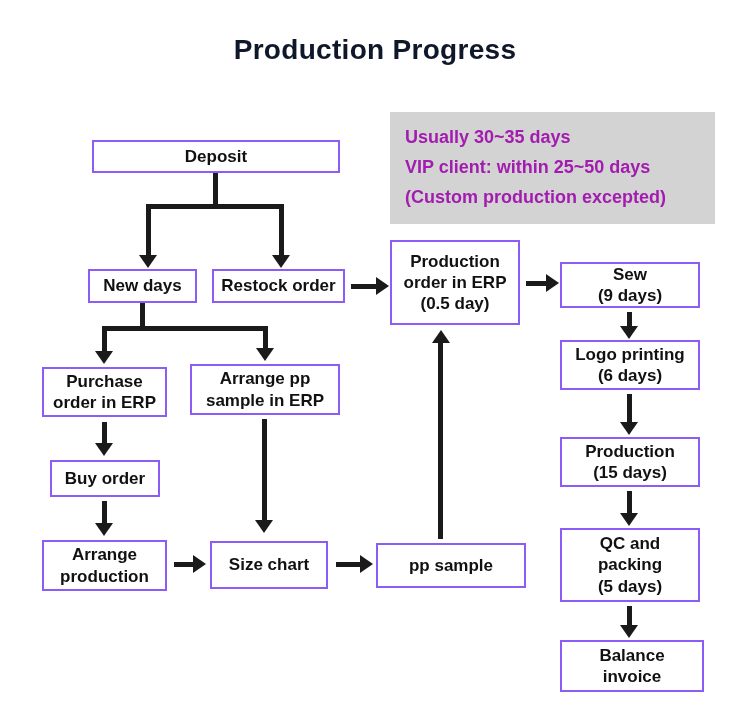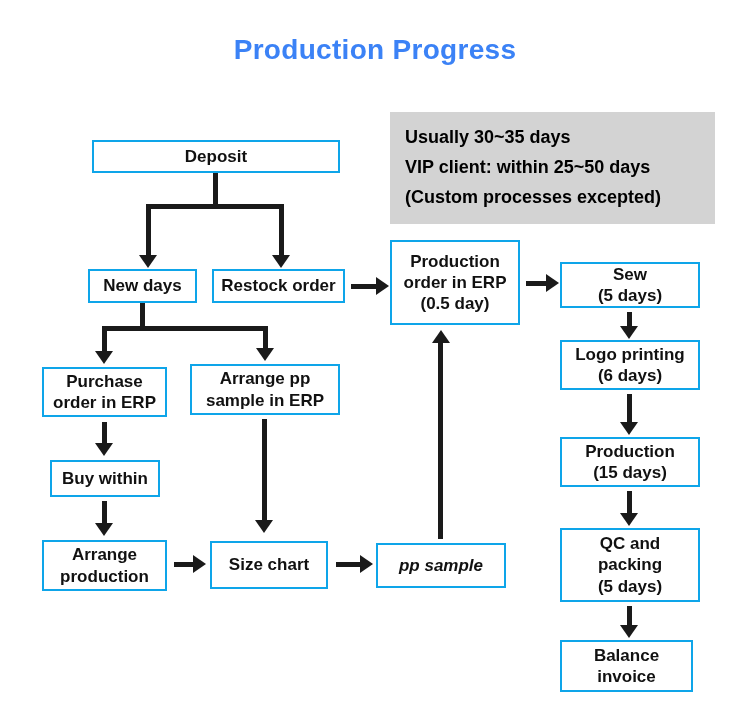--- a/index.html
+++ b/index.html
@@ -6,30 +6,30 @@
     --line:#1a1a1a;
     --note-bg:#d3d3d3;
   }
   *{box-sizing:border-box;margin:0;padding:0;}
   body{background:#ffffff;font-family:"Liberation Sans",sans-serif;}
   .stage{
     position:relative;width:750px;height:720px;background:#ffffff;overflow:hidden;
   }
   .page-title{
     position:absolute;left:0;top:34px;width:100%;
-    text-align:center;font-size:28px;font-weight:700;color:#3b82f6;
+    text-align:center;font-size:28px;font-weight:700;color:#0f172a;
     letter-spacing:.3px;
   }
   .note{
     position:absolute;left:390px;top:112px;width:325px;height:112px;
     background:var(--note-bg);padding:11px 15px;
-    font-size:18px;font-weight:700;color:#000000;line-height:1.66;
+    font-size:18px;font-weight:700;color:#a21caf;line-height:1.66;
   }
   .node{
-    position:absolute;border:2px solid #0ea5e9;background:#fff;
+    position:absolute;border:2px solid #8b5cf6;background:#fff;
     display:flex;align-items:center;justify-content:center;
     text-align:center;white-space:pre-line;
     font-size:17px;font-weight:600;color:#111;line-height:1.25;
     padding:2px 4px;
   }
   .shaft-v{position:absolute;width:5px;background:var(--line);}
   .shaft-h{position:absolute;height:5px;background:var(--line);}
   .head{position:absolute;width:0;height:0;}
   .head-down{border-left:9px solid transparent;border-right:9px solid transparent;border-top:13px solid var(--line);}
   .head-up{border-left:9px solid transparent;border-right:9px solid transparent;border-bottom:13px solid var(--line);}
@@ -38,49 +38,49 @@
 </head>
 <body>
 
 <div class="stage">
 
   <div class="page-title">Production Progress</div>
 
   <div class="note">
     <div>Usually 30~35 days</div>
     <div>VIP client: within 25~50 days</div>
-    <div>(Custom processes excepted)</div>
+    <div>(Custom production excepted)</div>
   </div>
 
   <div class="node" style="left:92px;top:140px;width:248px;height:33px;">Deposit</div>
   <div class="node" style="left:88px;top:269px;width:109px;height:34px;">New days</div>
   <div class="node" style="left:212px;top:269px;width:133px;height:34px;text-align:right;">Restock order</div>
   <div class="node" style="left:390px;top:240px;width:130px;height:85px;">Production
 order in ERP
 (0.5 day)</div>
   <div class="node" style="left:560px;top:262px;width:140px;height:46px;">Sew
-(5 days)</div>
+(9 days)</div>
   <div class="node" style="left:560px;top:340px;width:140px;height:50px;">Logo printing
 (6 days)</div>
   <div class="node" style="left:560px;top:437px;width:140px;height:50px;">Production
 (15 days)</div>
   <div class="node" style="left:560px;top:528px;width:140px;height:74px;">QC and
 packing
 (5 days)</div>
-  <div class="node" style="left:560px;top:640px;width:133px;height:52px;">Balance
+  <div class="node" style="left:560px;top:640px;width:144px;height:52px;">Balance
 invoice</div>
   <div class="node" style="left:42px;top:367px;width:125px;height:50px;">Purchase
 order in ERP</div>
   <div class="node" style="left:190px;top:364px;width:150px;height:51px;">Arrange pp
 sample in ERP</div>
-  <div class="node" style="left:50px;top:460px;width:110px;height:37px;">Buy within</div>
+  <div class="node" style="left:50px;top:460px;width:110px;height:37px;">Buy order</div>
   <div class="node" style="left:42px;top:540px;width:125px;height:51px;">Arrange
 production</div>
   <div class="node" style="left:210px;top:541px;width:118px;height:48px;">Size chart</div>
-  <div class="node" style="left:376px;top:543px;width:130px;height:45px;font-style:italic;">pp sample</div>
+  <div class="node" style="left:376px;top:543px;width:150px;height:45px;">pp sample</div>
 
   <div class="shaft-v" style="left:213px;top:173px;height:36px;"></div>
   <div class="shaft-h" style="left:146px;top:204px;width:138px;"></div>
   <div class="shaft-v" style="left:146px;top:204px;height:53px;"></div>
   <div class="head head-down" style="left:139px;top:255px;"></div>
   <div class="shaft-v" style="left:279px;top:204px;height:53px;"></div>
   <div class="head head-down" style="left:272px;top:255px;"></div>
 
   <div class="shaft-h" style="left:351px;top:284px;width:27px;"></div>
   <div class="head head-right" style="left:376px;top:277px;"></div>

